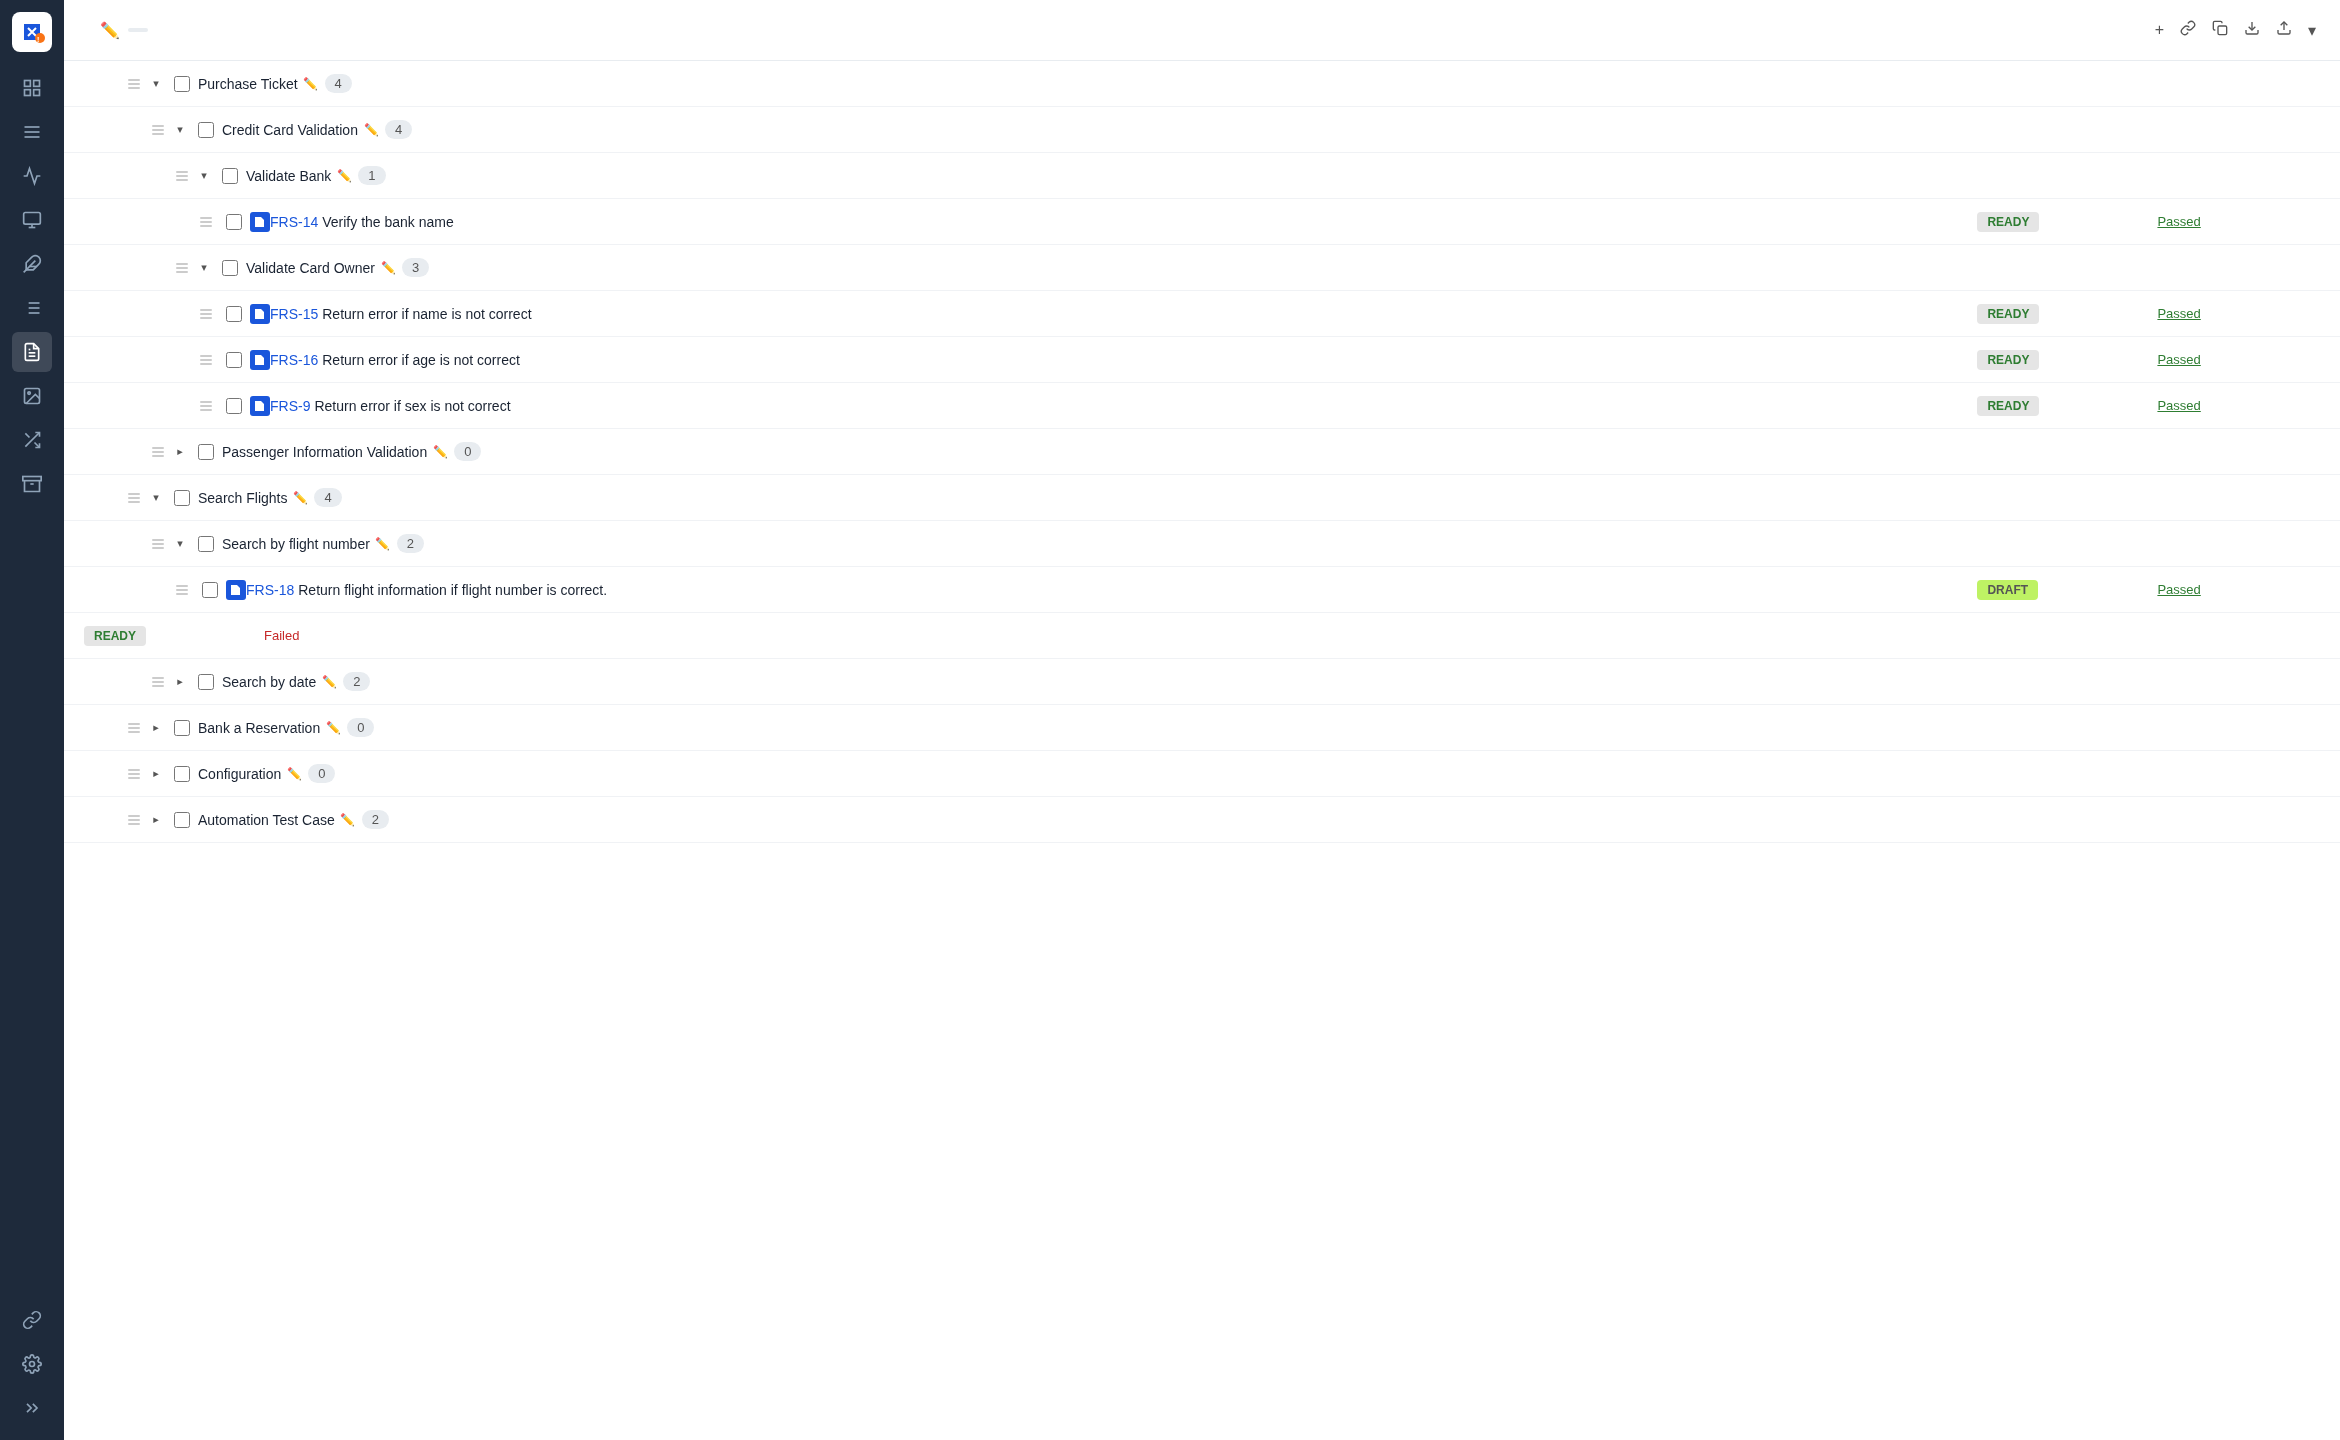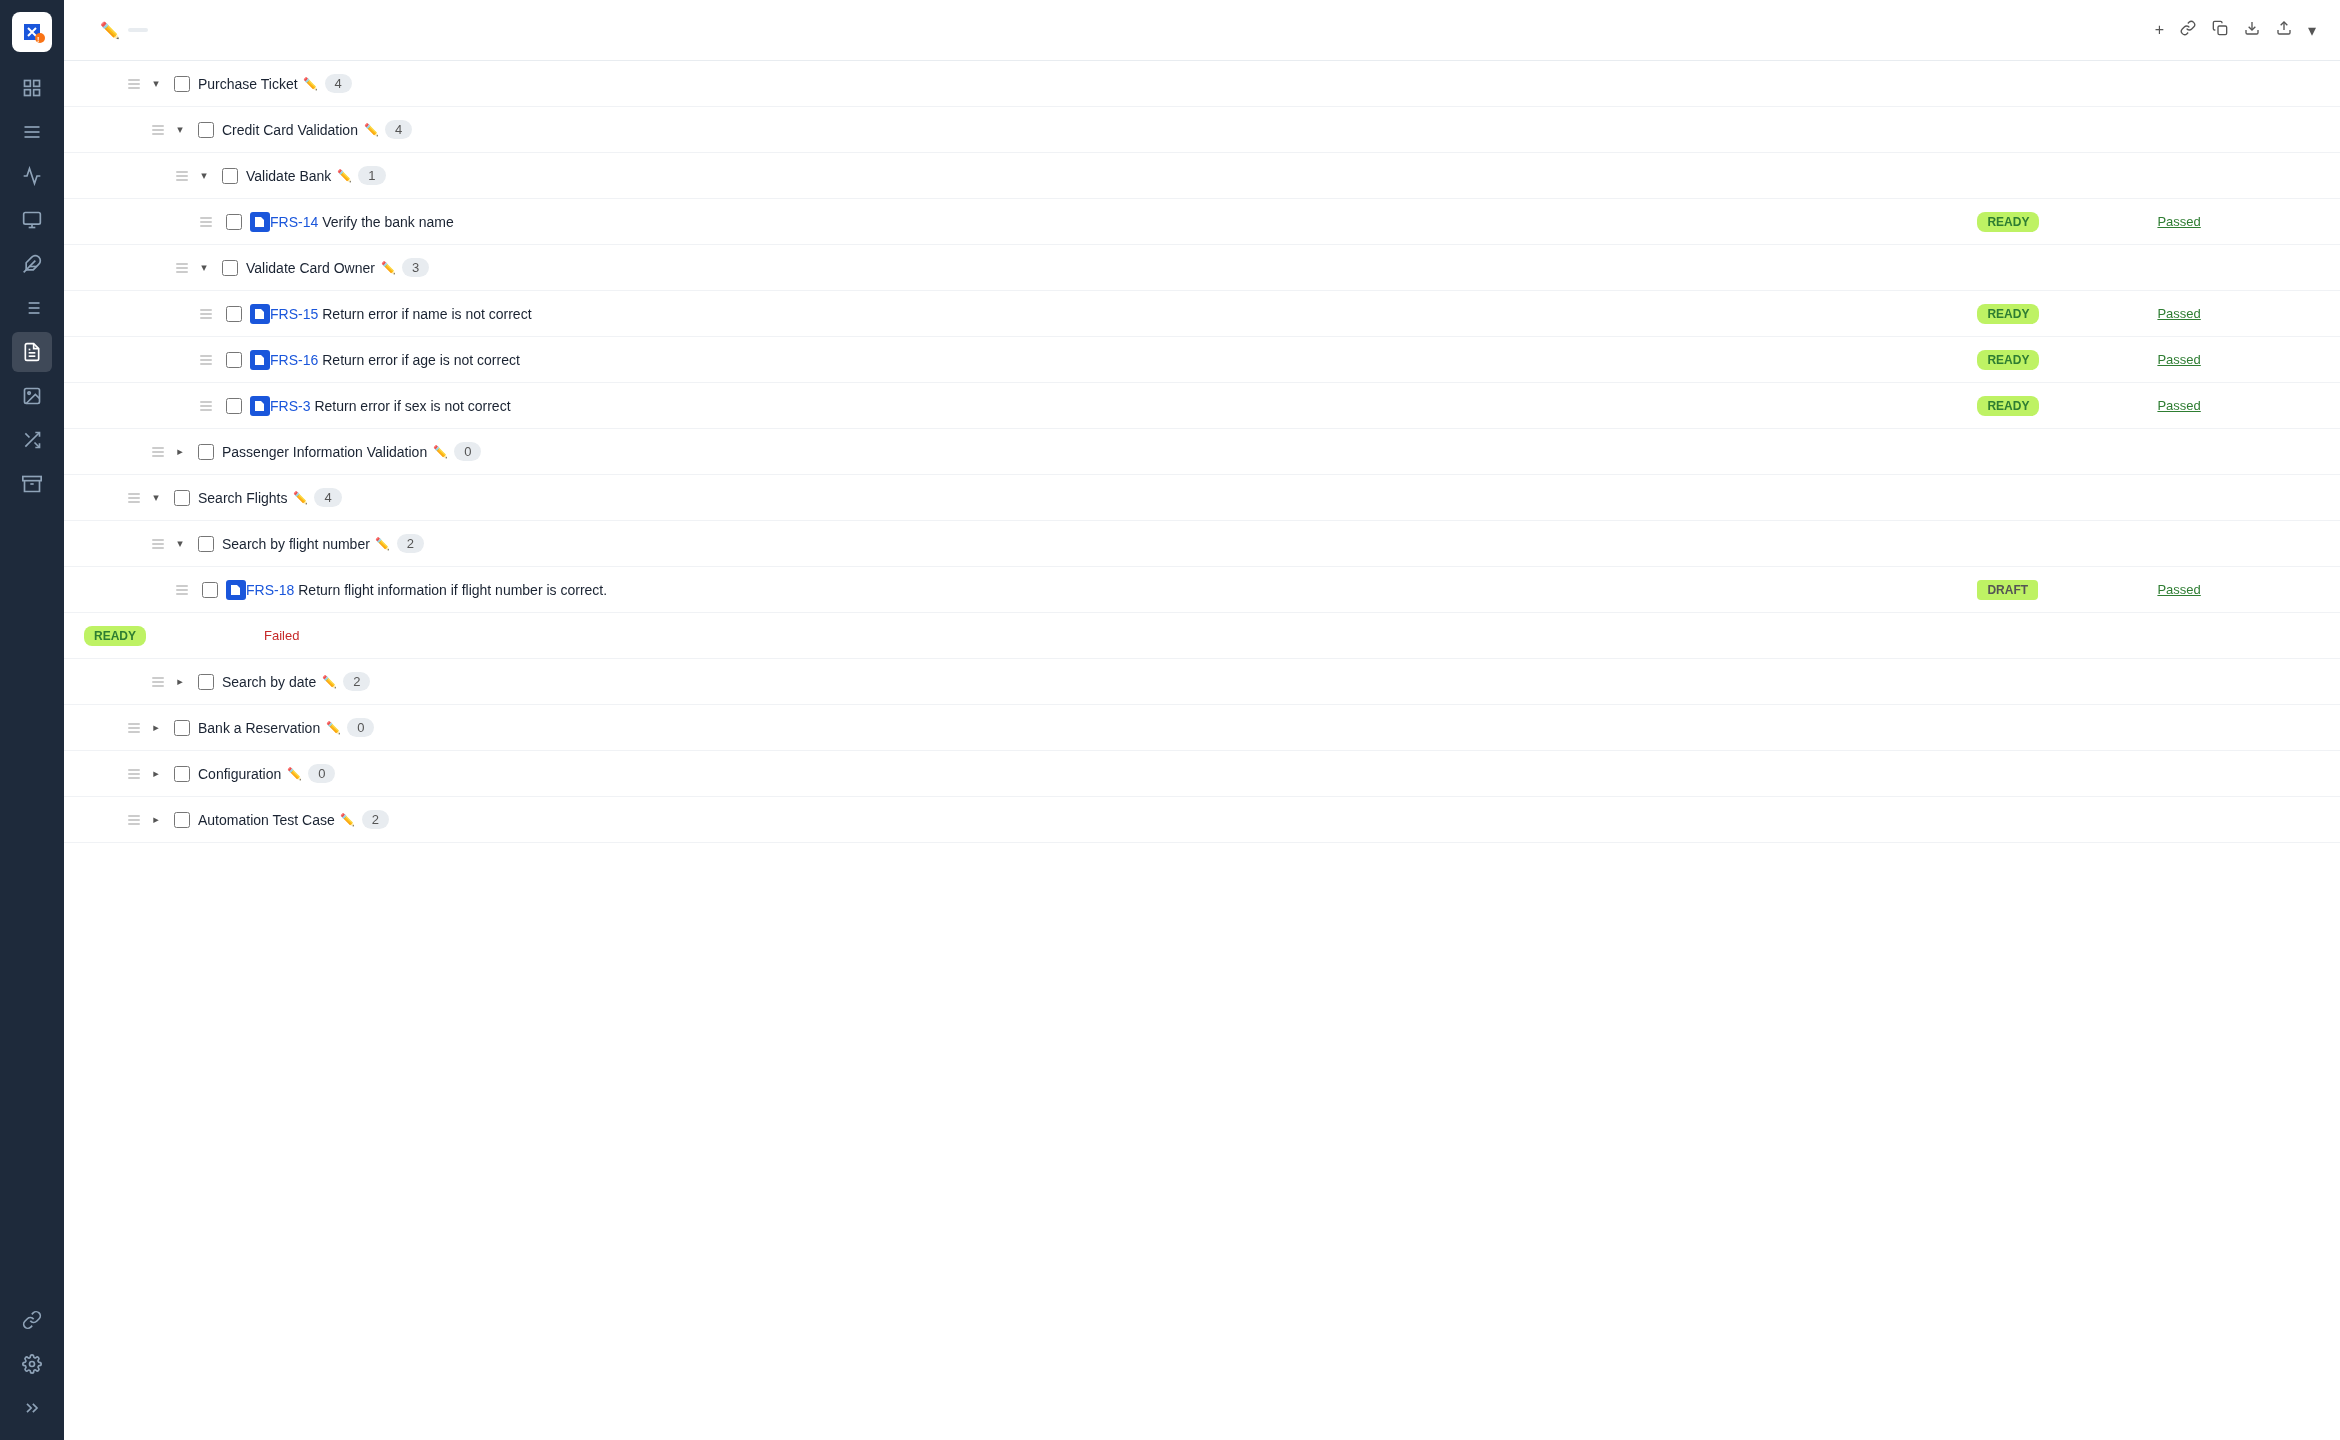--- a/index.html
+++ b/index.html
@@ -182,21 +182,21 @@
       font-size: 13px;
       color: #333;
     }
 
     .status-badge {
       padding: 3px 10px;
       border-radius: 4px;
       font-size: 12px;
       font-weight: 600;
     }
-    .status-ready { background: #bef264; color: #2e7d32; border-radius: 8px; }
+    .status-ready { background: #e5e5e5; color: #2e7d32; }
     .status-draft { background: #bef264; color: #555; }
 
     .run-passed { color: #2e7d32; font-size: 13px; text-decoration: underline; }
     .run-failed { color: #c62828; font-size: 13px; }
 
     .row-actions {
       display: flex;
       align-items: center;
       gap: 4px;
       opacity: 0;
@@ -717,21 +717,21 @@
           </div>
         <input type="checkbox" class="row-checkbox" style="">
         <div class="frs-icon">
           <svg viewBox="0 0 12 12" fill="#fff">
               <path d="M1 1h6l3 3v7H1V1z"></path>
               <line x1="3" y1="5" x2="9" y2="5" stroke="#fff" stroke-width="1"></line>
               <line x1="3" y1="7" x2="9" y2="7" stroke="#fff" stroke-width="1"></line>
             </svg>
         </div>
         <div class="row-label" style="gap:4px;">
-          <a href="#" class="item-link">FRS-3</a>
+          <a href="#" class="item-link">FRS-9</a>
           <span>Return error if sex is not correct</span>
         </div>
       </div>
       <div class="status-col">
           <span class="status-badge status-ready">READY</span>
         </div>
       <div class="run-status-col">
           <span class="run-passed">Passed</span>
         </div>
 

